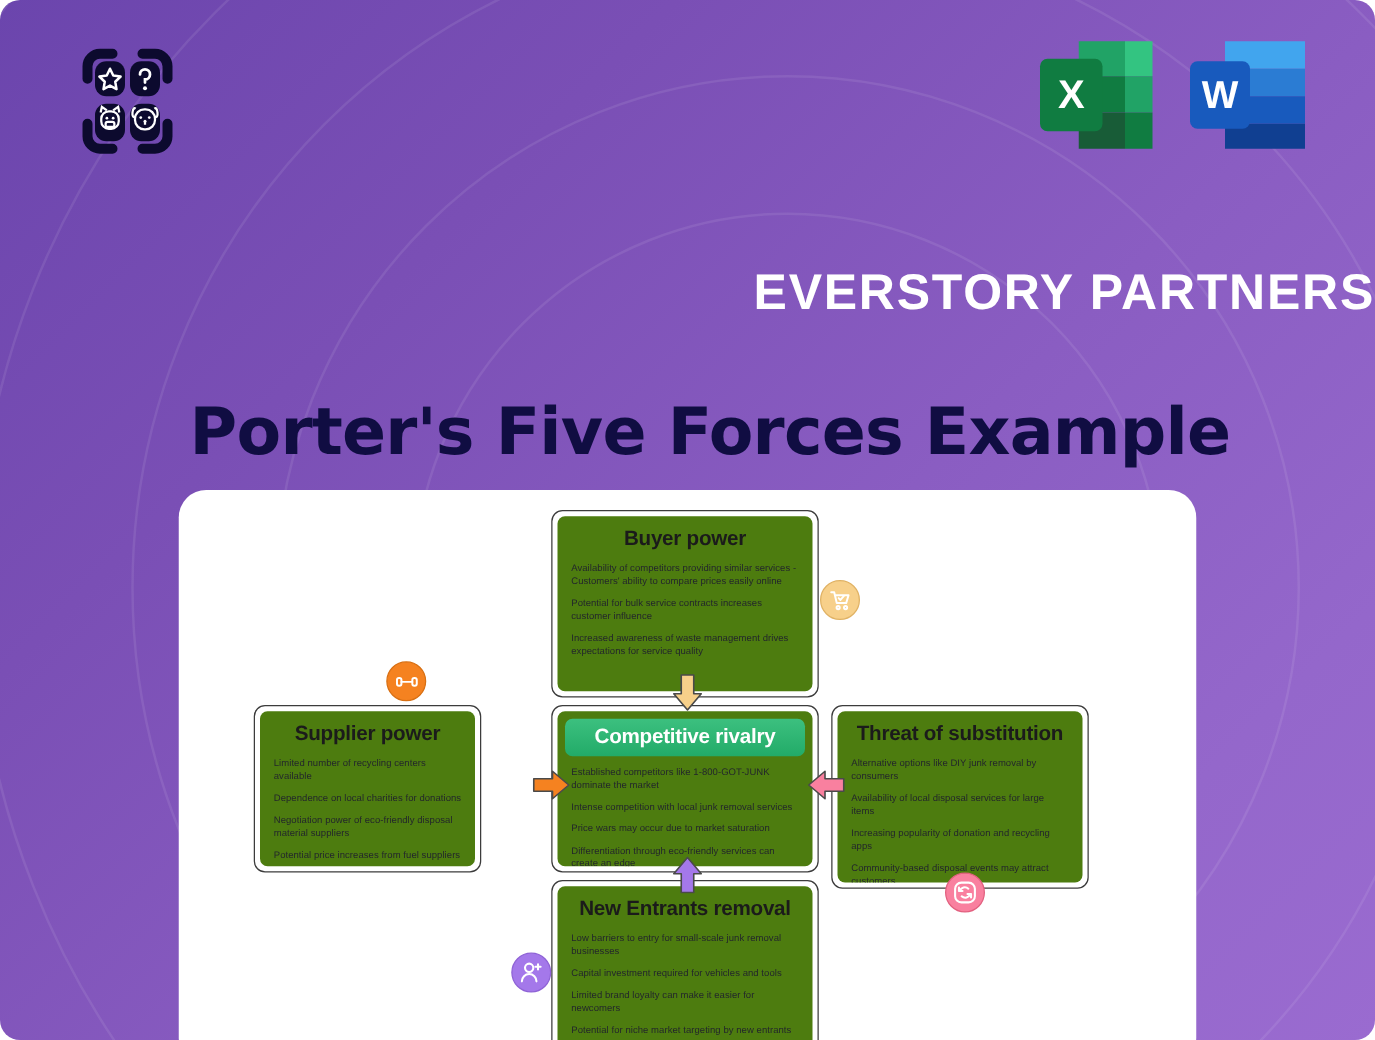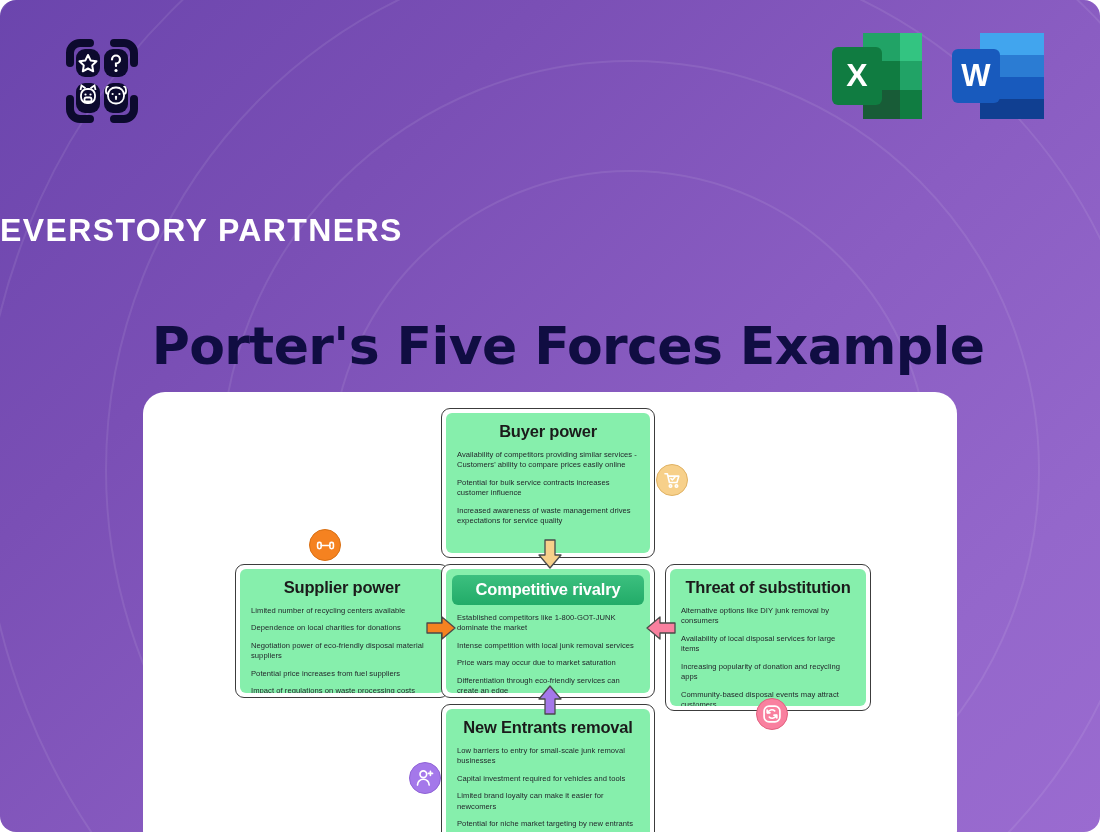--- a/index.html
+++ b/index.html
@@ -39,23 +39,23 @@
 
   
   .office { position: absolute; top: 30px; }
   #excel-icon { left: 818px; }
   #word-icon  { left: 940px; }
   .office svg { display: block; width: 106px; height: 92px; }
 
   
   #brand-title {
     position: absolute; top: 212px; left: 0; width: 1100px;
-    text-align: left;
+    text-align: right;
     color: #ffffff;
-    font-size: 32px;
+    font-size: 40px;
     font-weight: bold;
     letter-spacing: 1.4px;
     font-family: "Liberation Sans", sans-serif;
   }
   #page-title {
     position: absolute; top: 316px; left: 0; width: 1100px;
     text-align: center;
     color: #100d42;
     font-size: 52px;
     font-weight: bold;
@@ -75,21 +75,21 @@
 
   
   .card {
     position: absolute;
     border: 1.6px solid #3c3c3c;
     border-radius: 9px;
     background: #ffffff;
     padding: 4px;
   }
   .card-inner {
-    background: #86efac;
+    background: #4d7c0f;
     border-radius: 6px;
     width: 100%; height: 100%;
     padding: 9px 11px 10px;
     overflow: hidden;
   }
   .card-title {
     text-align: center;
     font-size: 16.5px;
     font-weight: bold;
     color: #1b1b1b;
@@ -109,21 +109,21 @@
   .bullets li {
     font-size: 7.6px;
     line-height: 1.38;
     color: #23272b;
     margin-bottom: 7px;
     letter-spacing: 0.05px;
   }
   .bullets li:last-child { margin-bottom: 0; }
 
   #card-buyer       { left: 298px; top: 16px;  width: 214px; height: 150px; }
-  #card-supplier    { left: 92px;  top: 172px; width: 214px; height: 134px; }
+  #card-supplier    { left: 60px;  top: 172px; width: 182px; height: 134px; }
   #card-rivalry     { left: 298px; top: 172px; width: 214px; height: 134px; }
   #card-substitution{ left: 522px; top: 172px; width: 206px; height: 147px; }
   #card-entrants    { left: 298px; top: 312px; width: 214px; height: 146px; }
 
   
   .arrow { position: absolute; }
   .arrow svg { display: block; }
   #arrow-down-buyer   { left: 393px; top: 147px; }
   #arrow-up-entrants  { left: 393px; top: 293px; }
   #arrow-right-supp   { left: 283px; top: 222px; }

